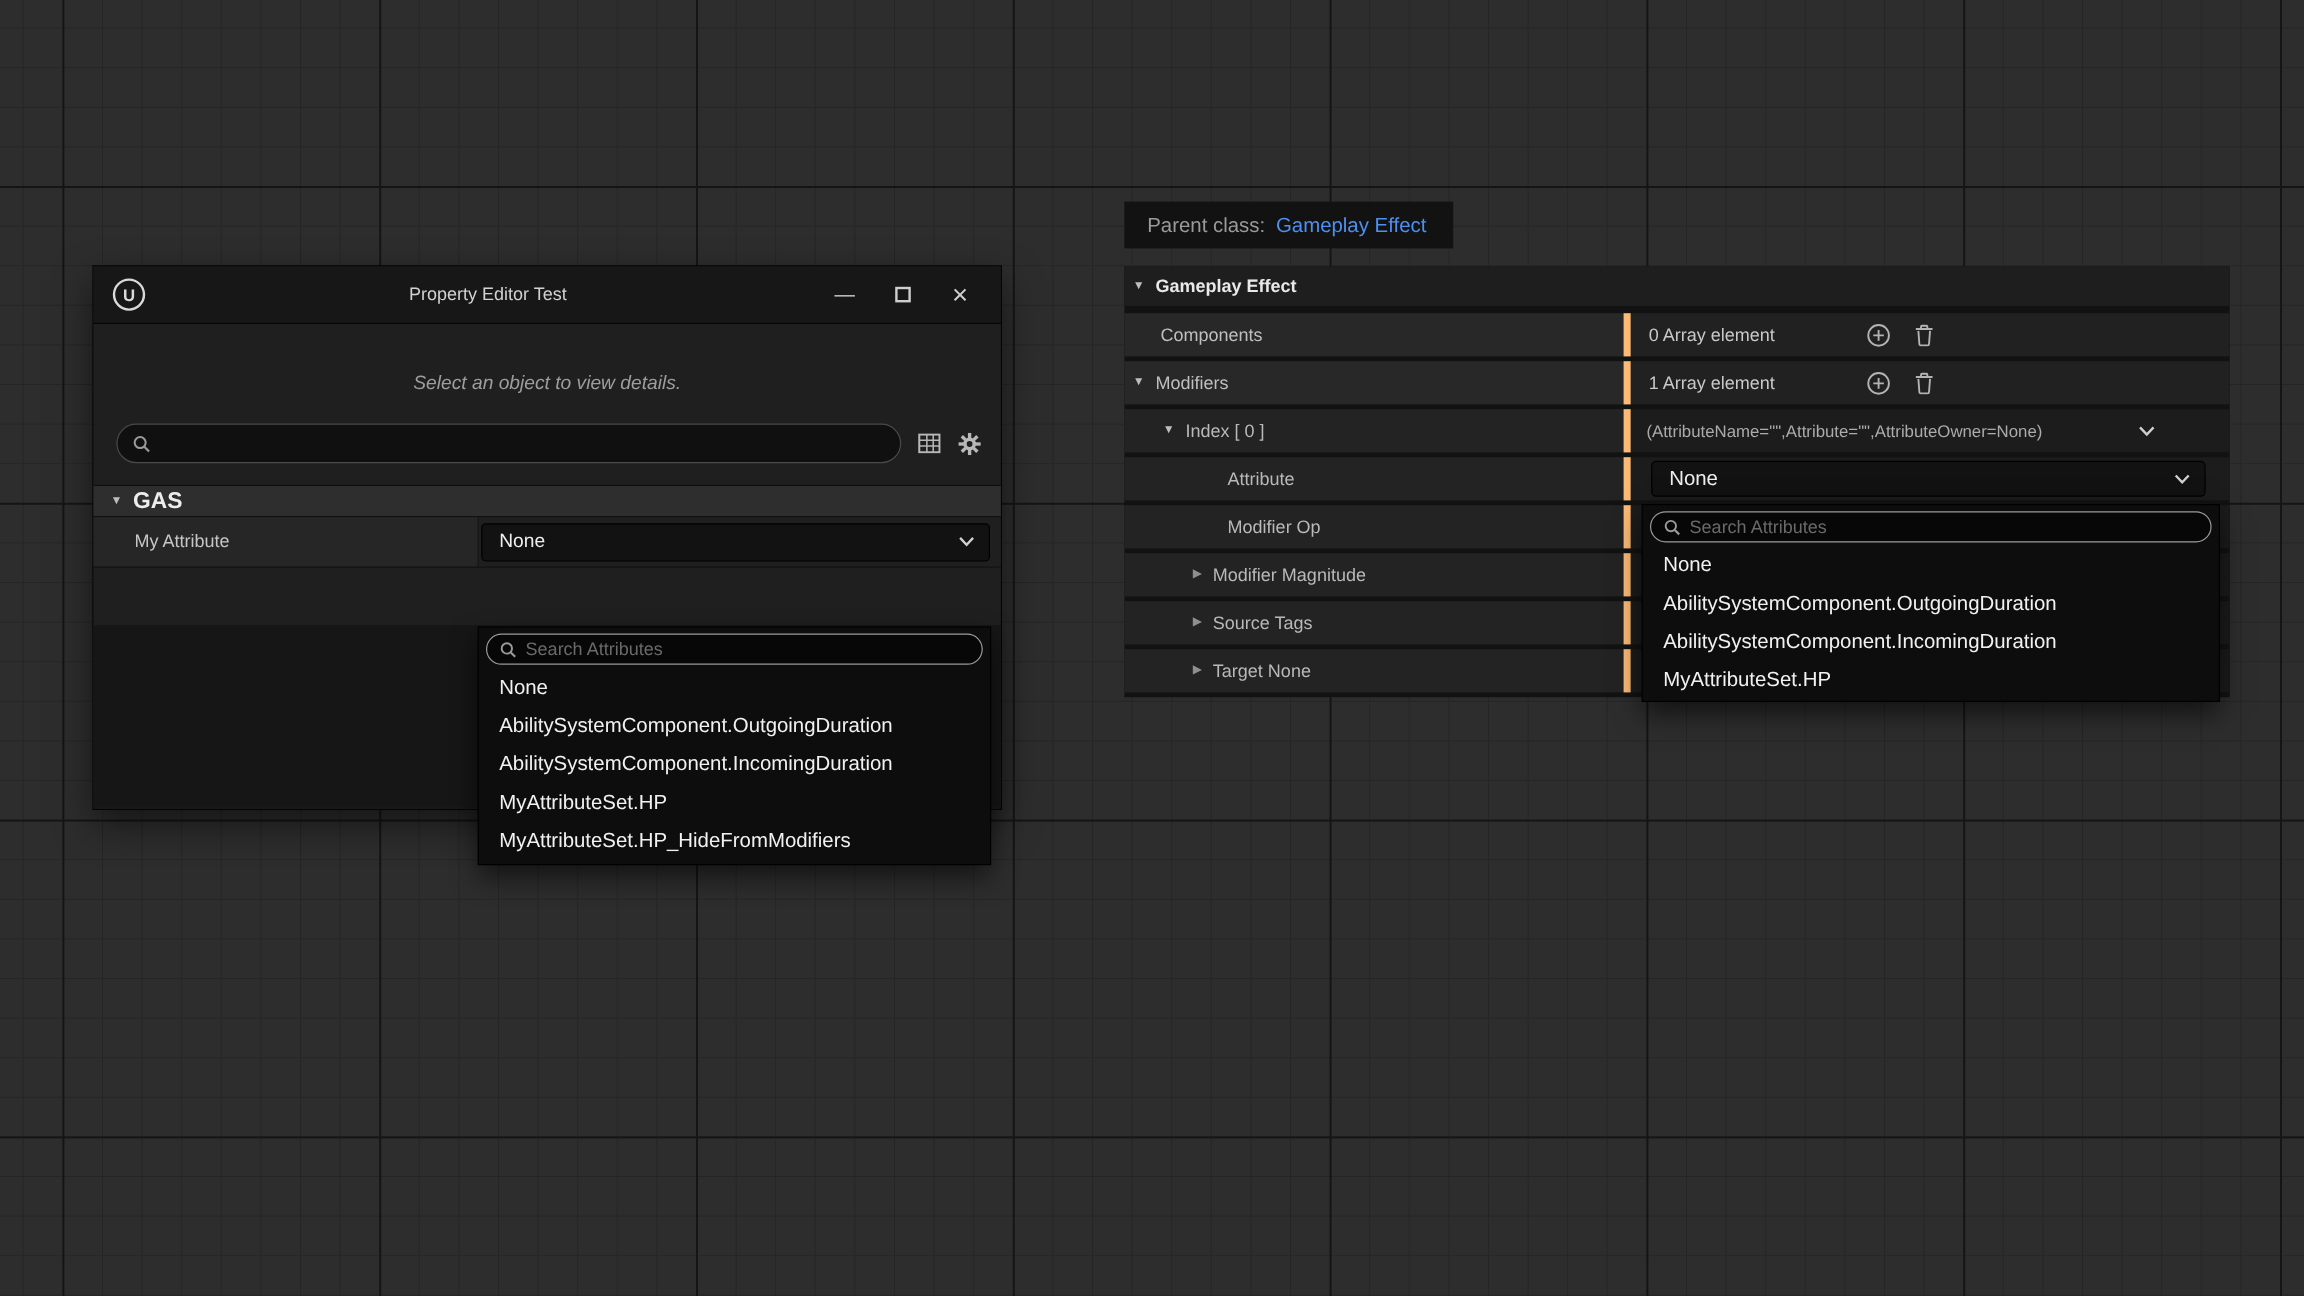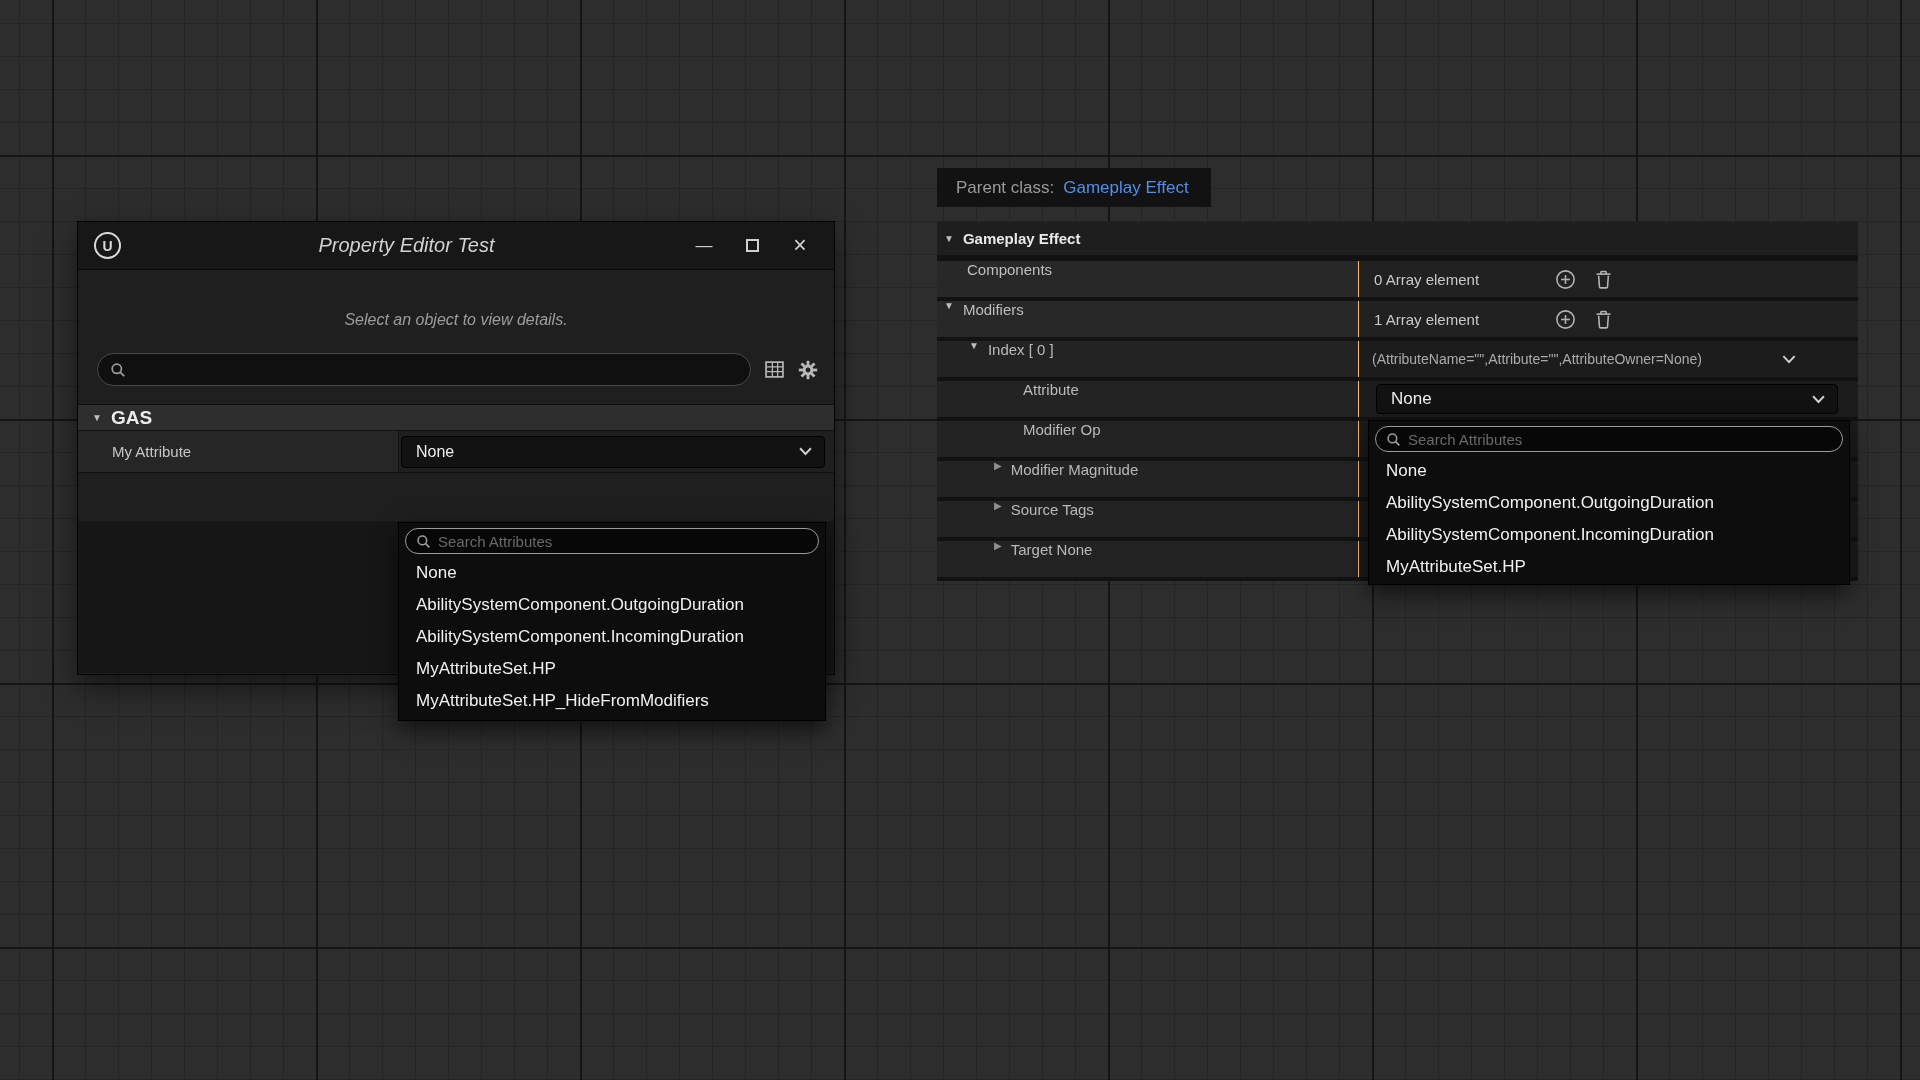--- a/index.html
+++ b/index.html
@@ -19,21 +19,21 @@
     background-size:264px 264px,264px 264px,33px 33px,33px 33px;
     background-position:52px 155px;
   }
 
   
   .window{position:absolute;left:78px;top:222px;width:756px;height:452px;background:#1e1e1e;
     box-shadow:0 0 0 1px #050505,0 12px 30px rgba(0,0,0,.55);}
   .titlebar{height:48px;background:#171717;display:flex;align-items:center;padding:0 10px;border-bottom:1px solid #060606;}
   .ue-logo{width:27px;height:27px;border:2px solid #d9d9d9;border-radius:50%;display:flex;align-items:center;justify-content:center;
     margin-left:6px;color:#d9d9d9;font-weight:700;font-size:14px;flex:0 0 auto;}
-  .win-title{flex:1;text-align:center;color:#d2d2d2;font-size:20px;font-style:italic;}
+  .win-title{flex:1;text-align:center;color:#d2d2d2;font-size:15px;}
   .win-controls{display:flex;align-items:center;gap:24px;margin-right:12px;color:#cfcfcf;}
   .win-btn{min-width:24px;height:48px;display:flex;align-items:center;justify-content:center;cursor:pointer;font-size:17px;}
   .win-btn.close{font-size:23px;}
   .max-box{width:13px;height:13px;border:2px solid #cfcfcf;display:block;}
 
   .win-body{position:relative;height:403px;background:#1f1f1f;}
   .empty-hint{margin:0 10px;padding-top:41px;height:61px;text-align:center;font-style:italic;color:#9d9d9d;font-size:16px;}
   .search-row{display:flex;align-items:center;margin:22px 16px 0 19px;gap:14px;height:33px;}
   .search-pill{flex:1;height:33px;background:#101010;border:1px solid #4a4a4a;border-radius:17px;display:flex;align-items:center;padding:0 12px;gap:8px;}
   .search-pill input{flex:1;background:transparent;border:none;outline:none;color:#dcdcdc;font-size:16px;font-family:inherit;min-width:0;}
@@ -66,21 +66,21 @@
 
   
   .parent-chip{position:absolute;left:937px;top:168px;height:39px;background:#121212;display:flex;align-items:center;padding:0 22px 0 19px;gap:9px;}
   .pc-label{color:#9a9a9a;font-size:17px;}
   .pc-value{color:#4f8ff0;font-size:17px;cursor:pointer;}
 
   .rpanel{position:absolute;left:937px;top:222px;width:921px;height:359px;background:#121212;}
   .rp-header{height:33px;background:#1e1e1e;display:flex;align-items:center;gap:9px;padding-left:7px;margin-bottom:6px;cursor:pointer;}
   .rp-header-label{color:#e9e9e9;font-weight:700;font-size:15px;}
   .rp-row{height:36px;display:flex;margin-bottom:4px;}
-  .rp-label{width:422px;background:#282828;border-right:1px solid #fdba74;display:flex;color:#bfbfbf;font-size:15px;gap:9px;}
+  .rp-label{width:422px;background:#282828;border-right:6px solid #fdba74;display:flex;align-items:center;color:#bfbfbf;font-size:15px;gap:9px;}
   .rp-value{flex:1;background:#212121;display:flex;align-items:center;}
   .rp-row.nested .rp-label{background:#232323;color:#b9b9b9;}
   .rp-row.nested .rp-value{background:#1c1c1c;}
   .lab-comp{padding-left:30px;}
   .lab-mod{padding-left:7px;}
   .lab-index{padding-left:32px;}
   .lab-attr{padding-left:86px;}
   .lab-exp{padding-left:57px;}
   .arr-text{color:#c9c9c9;font-size:15px;padding-left:15px;width:196px;flex:0 0 auto;}
   .icon-btn{display:flex;align-items:center;cursor:pointer;}

